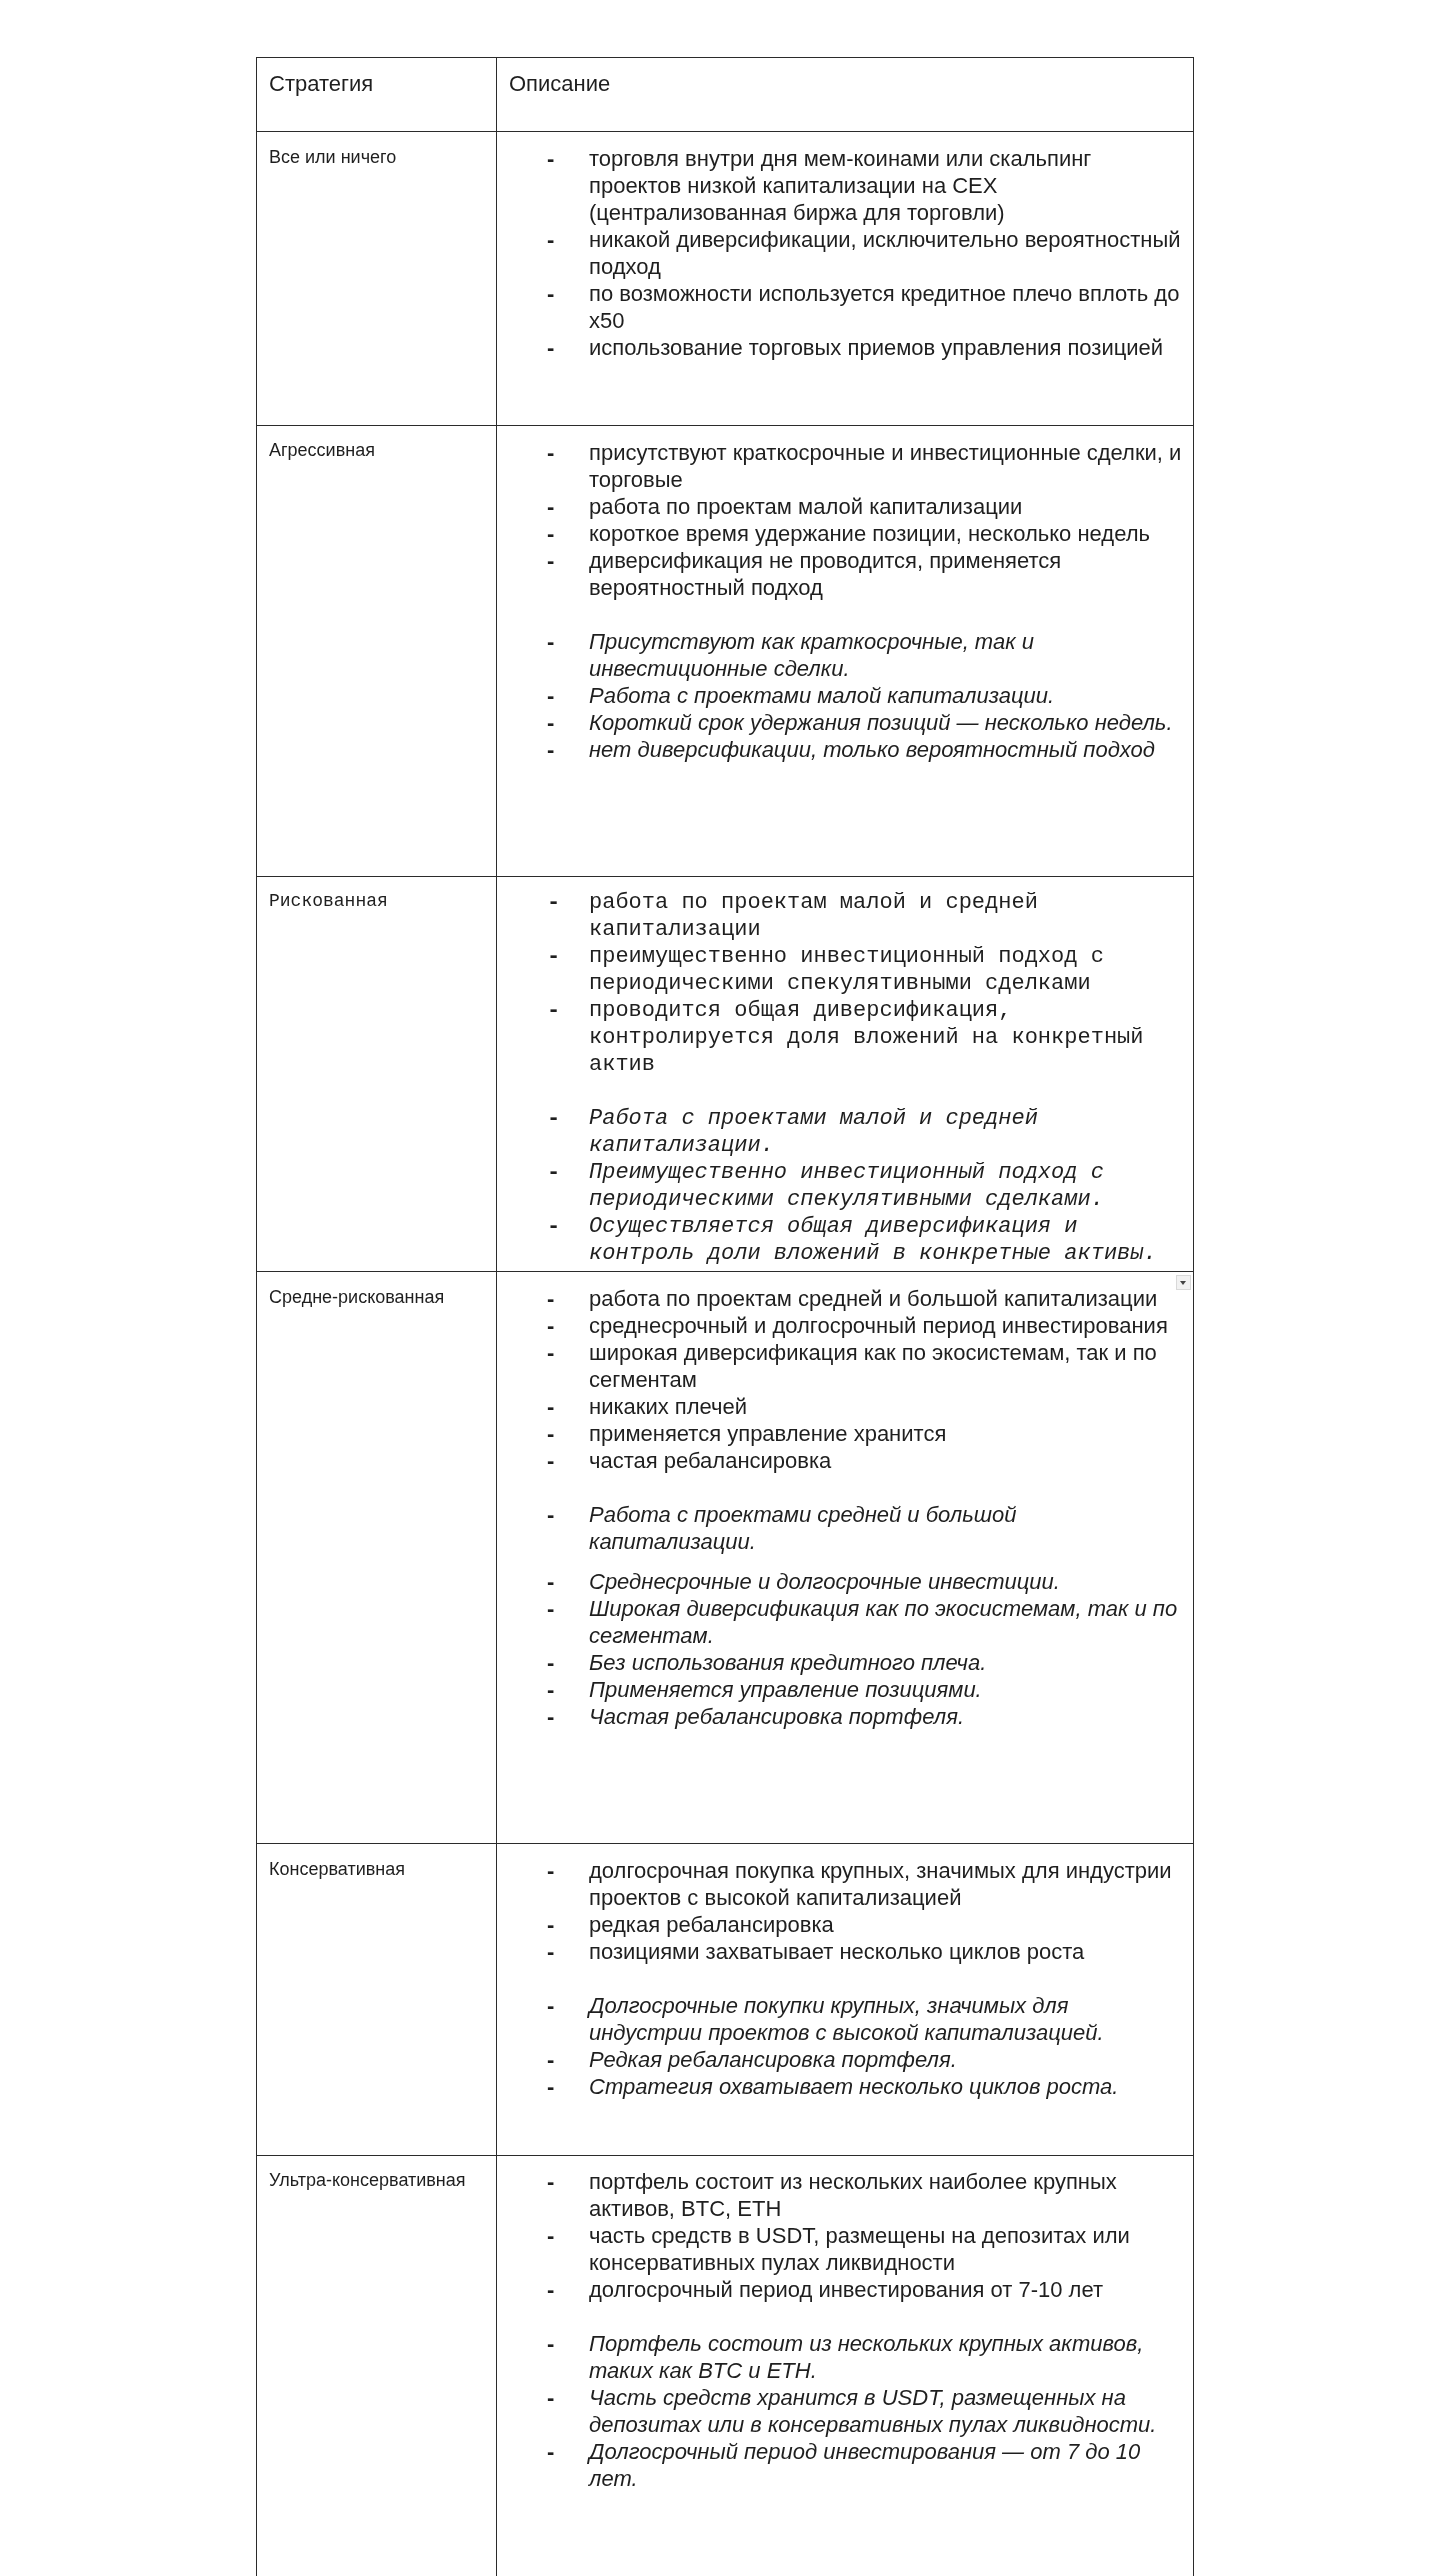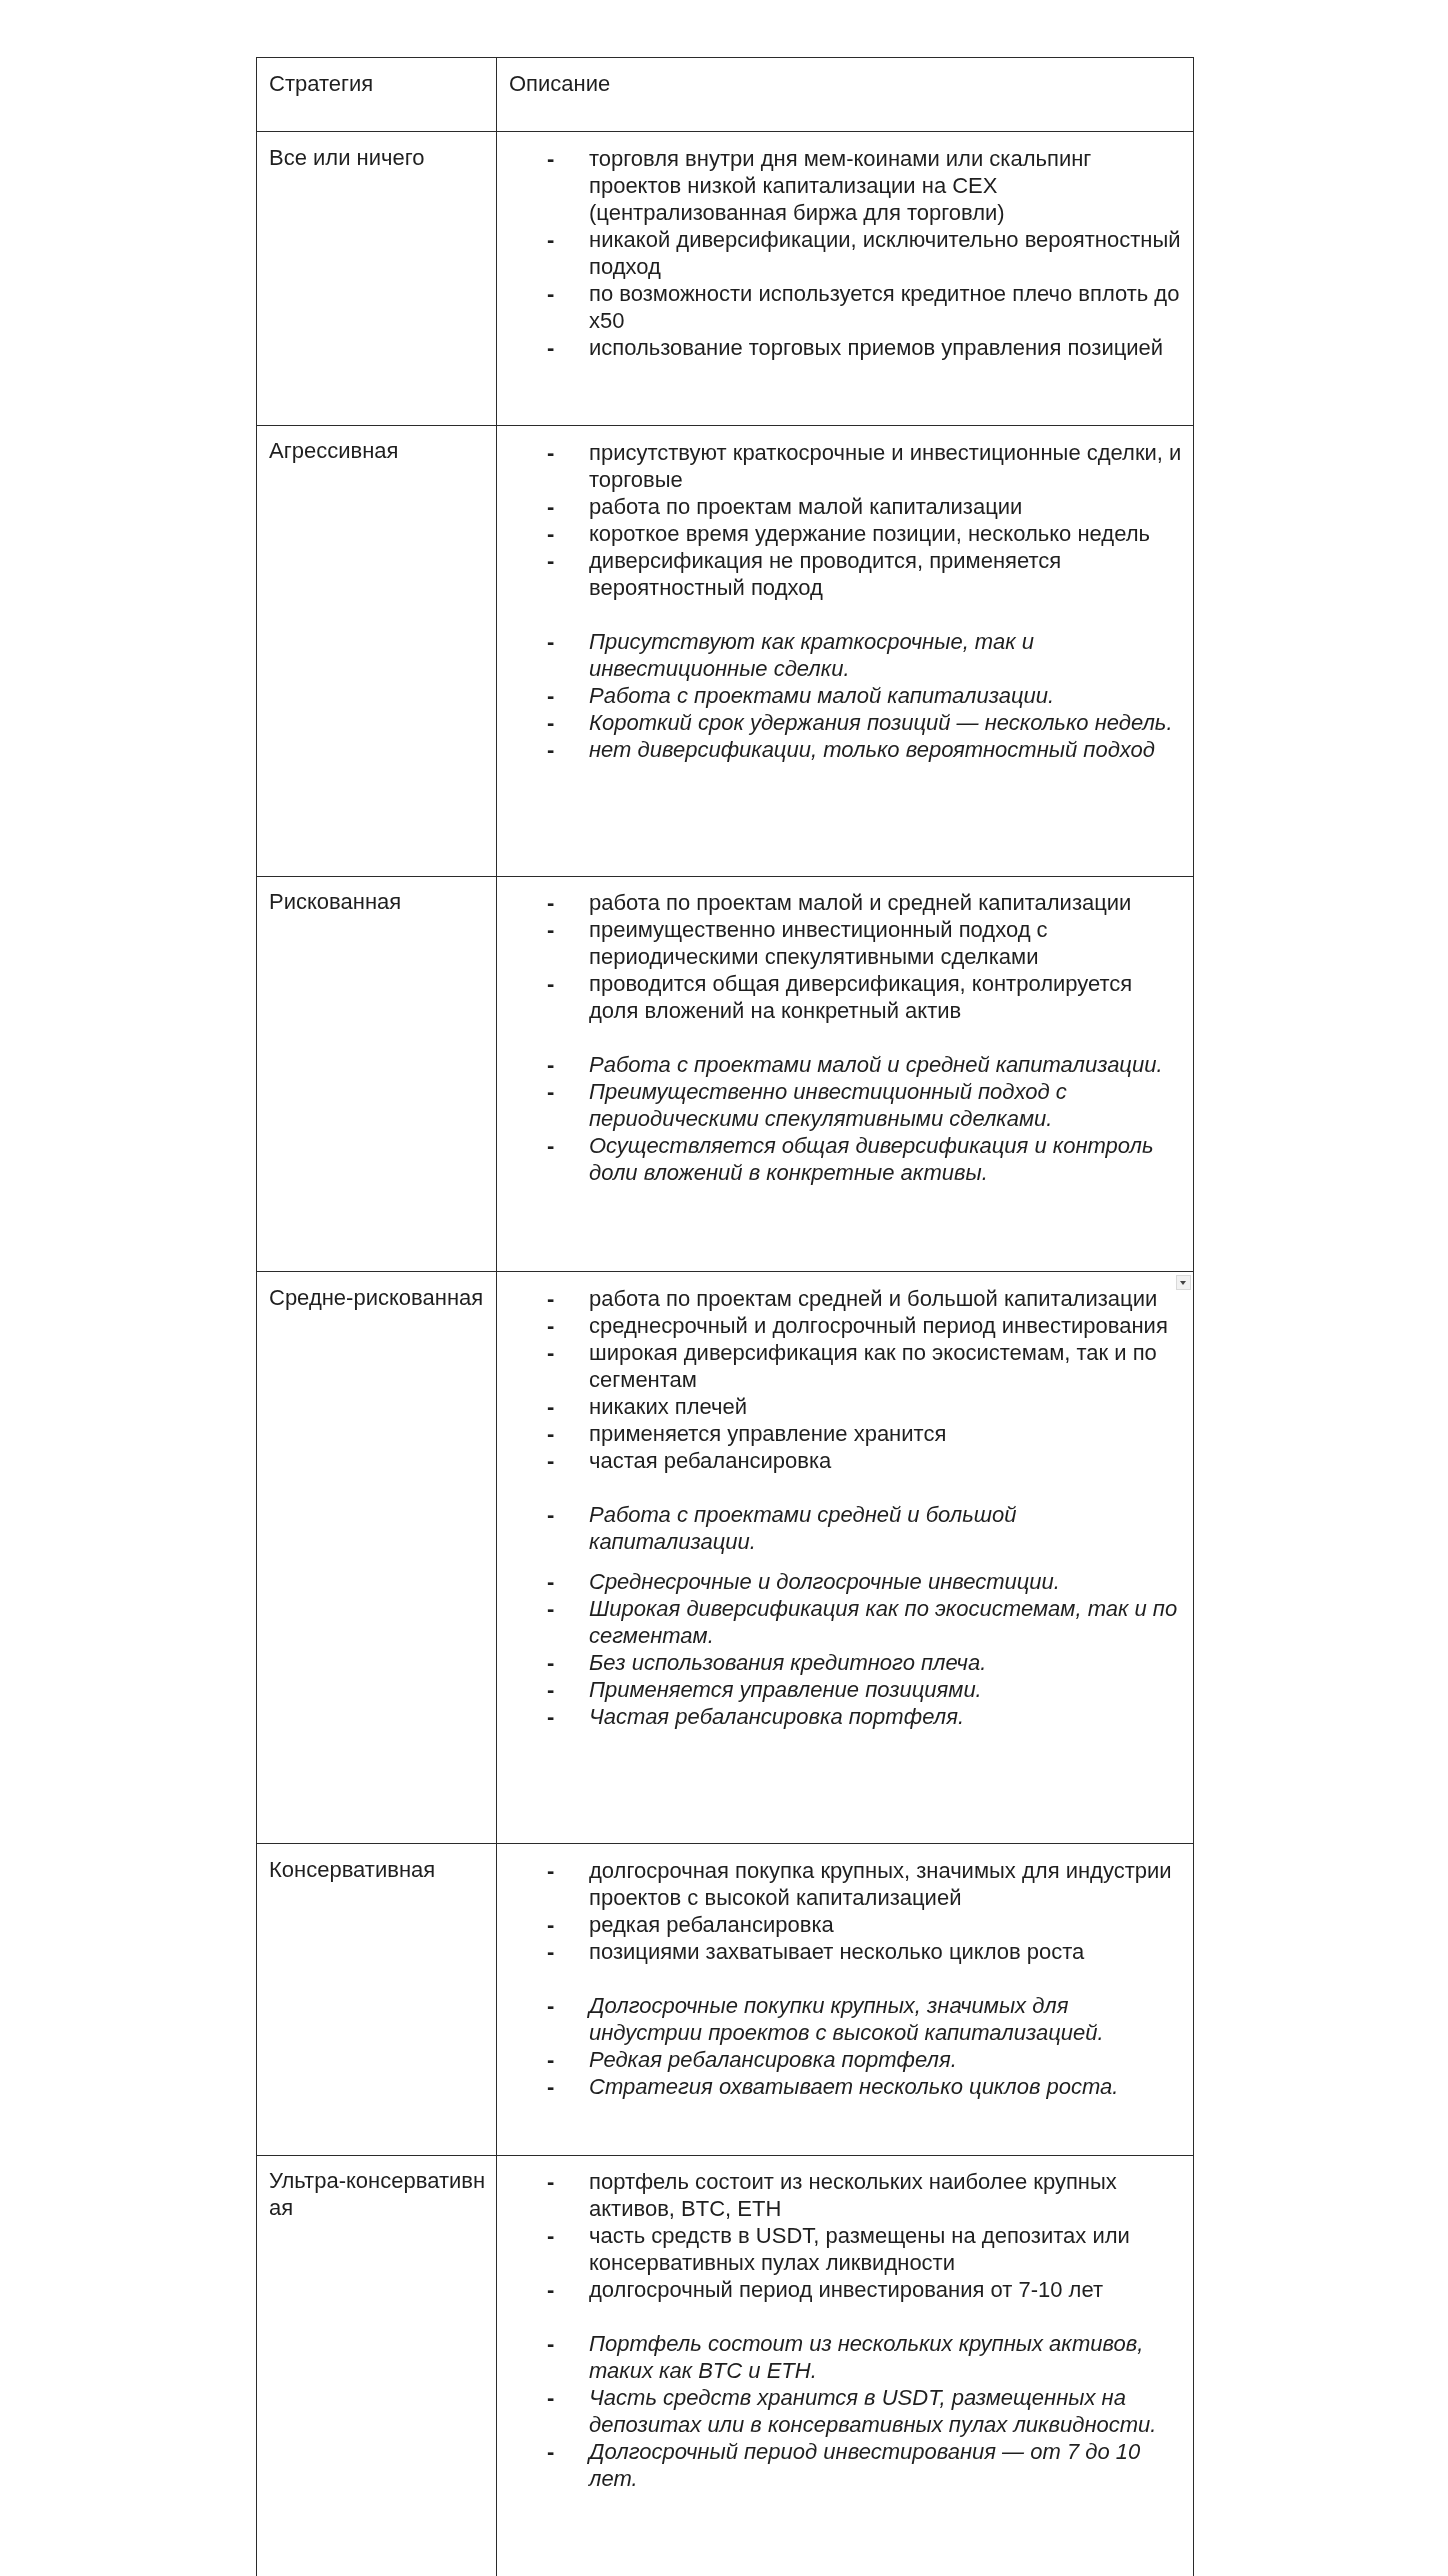--- a/index.html
+++ b/index.html
@@ -23,21 +23,21 @@
     table-layout: fixed;
   }
   .doc-table td {
     border: 1.7px solid #2b2b2b;
     vertical-align: top;
     padding: 0;
   }
   .col-strategy { width: 240px; }
   .col-desc { width: 697px; }
   .cell-strategy {
-    font-size: 22px;
+    font-size: 18px;
     line-height: 27px;
     padding: 11.6px 7px 0 12px !important;
     word-break: break-all;
   }
   .header-cell {
     font-size: 22px;
     line-height: 27px;
     padding: 11.6px 7px 11.6px 12px !important;
     height: 27px;
     margin-left: 31px;
@@ -86,21 +86,21 @@
   }
   .dropdown-handle .tri {
     width: 0; height: 0;
     border-left: 3.5px solid transparent;
     border-right: 3.5px solid transparent;
     border-top: 4px solid #444;
   }
   tr.r-header td { height: 50px; }
   tr.r1 td { height: 280px; }
   tr.r2 td { height: 437px; margin-left: 48px; }
-  tr.r3 td { height: 382px; }
+  tr.r3 td { height: 382px; font-family: Liberation Mono, monospace; }
   tr.r4 td { height: 558px; }
   tr.r5 td { height: 298px; }
   tr.r6 td { height: 409px; }
 </style>
 </head>
 <body>
 
 <table class="doc-table">
   <colgroup>
     <col class="col-strategy">

